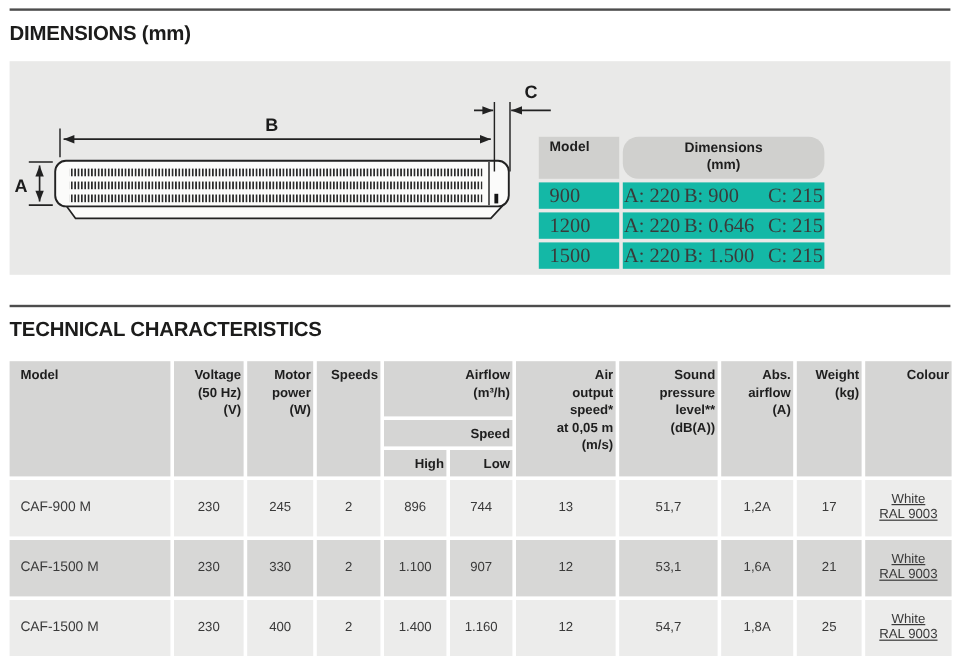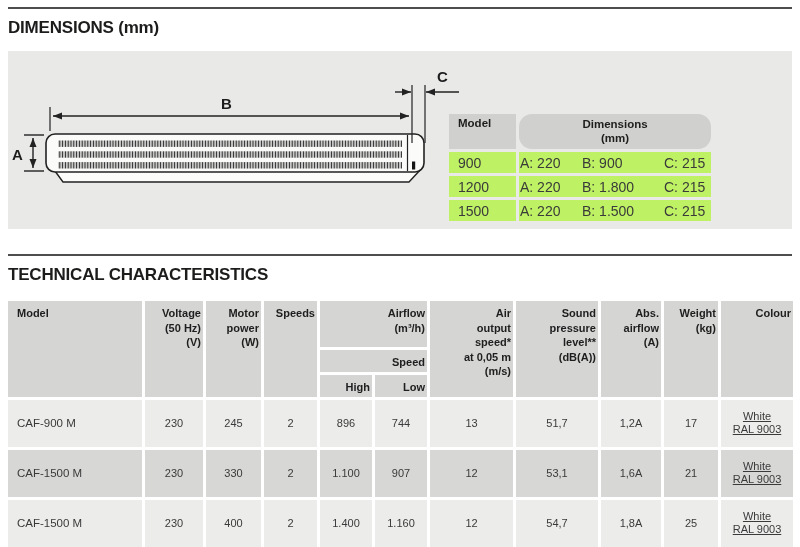--- a/index.html
+++ b/index.html
@@ -23,25 +23,26 @@
     position:absolute;left:438px;top:60px;
     border-collapse:separate;border-spacing:3px;table-layout:fixed;
   }
   .dim-table th{
     background:#d0d0ce;font-size:11.5px;font-weight:bold;color:#1e1e1e;
     vertical-align:top;padding:3px 0 2px;height:30px;
   }
   .dim-table th.model{width:58px;text-align:left;padding-left:9px;}
   .dim-table th.dims{width:152px;text-align:center;white-space:pre-line;line-height:14px;border-radius:13px;}
   .dim-table td{
-    background:#bef264;font-size:14px;color:#3a3a3a;height:19px;
+    background:#14b8a6;font-size:17px;color:#3a3a3a;height:19px;
     vertical-align:middle;
+    font-family:Liberation Serif, serif;
   }
   .dim-table td.model{text-align:left;padding-left:9px;}
-  .dim-seg-row{display:flex;justify-content:center;gap:12px;}
+  .dim-seg-row{display:flex;justify-content:center;}
   .dim-seg-row span{display:inline-block;text-align:left;}
   .seg-a{width:50px;} .seg-b{width:70px;} .seg-c{width:46px;}
   
   .tech-table{
     border-collapse:separate;border-spacing:3px;table-layout:fixed;
     margin:0 -3px;width:calc(100% + 6px);
   }
   .tech-table th{
     background:#d5d5d4;font-size:11px;font-weight:bold;color:#1e1e1e;
     vertical-align:top;padding:5px 2px 2px;line-height:14.5px;
@@ -131,21 +132,21 @@
                   <span class="seg-b">B: 900</span>
                   <span class="seg-c">C: 215</span>
                 </span>
             </td>
           </tr>
           <tr>
             <td class="model">1200</td>
             <td>
               <span class="dim-seg-row">
                   <span class="seg-a">A: 220</span>
-                  <span class="seg-b">B: 1.800</span>
+                  <span class="seg-b">B: 0.646</span>
                   <span class="seg-c">C: 215</span>
                 </span>
             </td>
           </tr>
           <tr>
             <td class="model">1500</td>
             <td>
               <span class="dim-seg-row">
                   <span class="seg-a">A: 220</span>
                   <span class="seg-b">B: 1.500</span>

